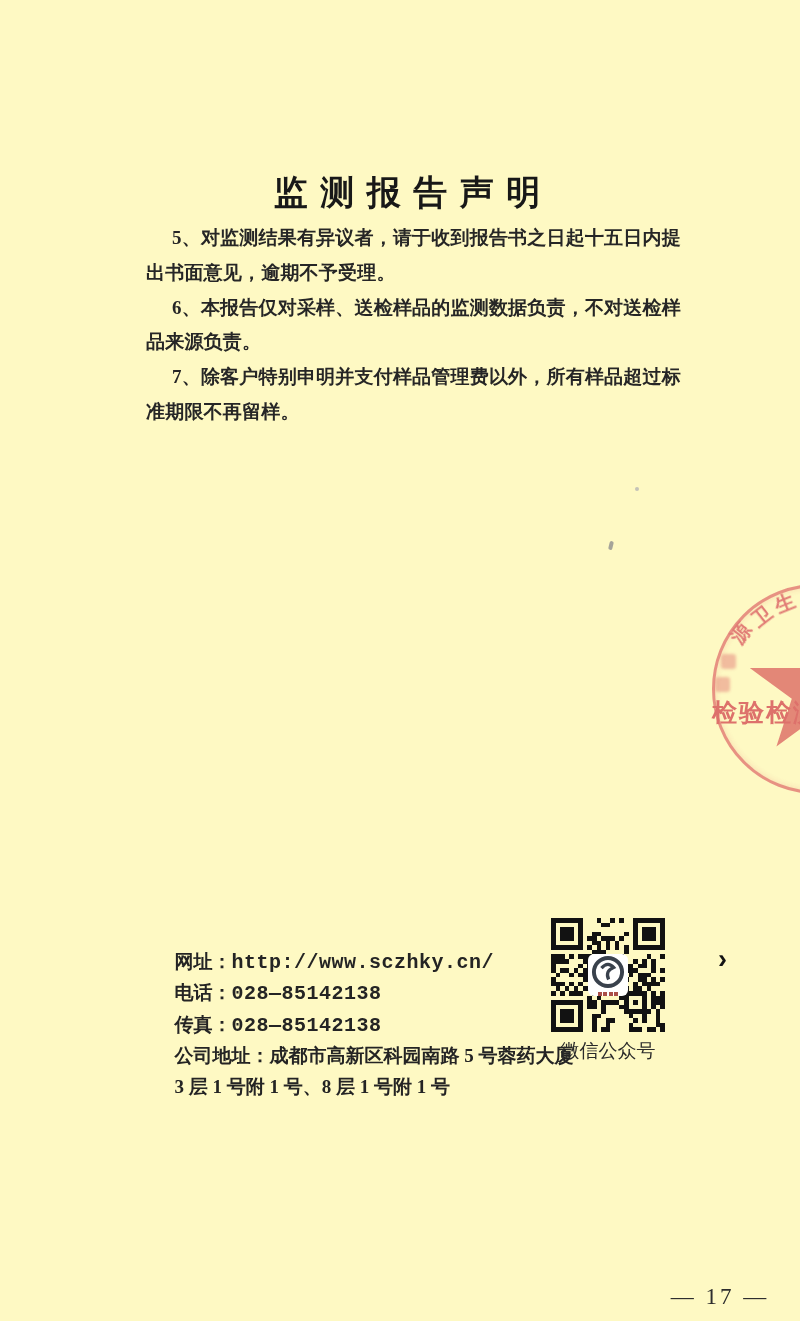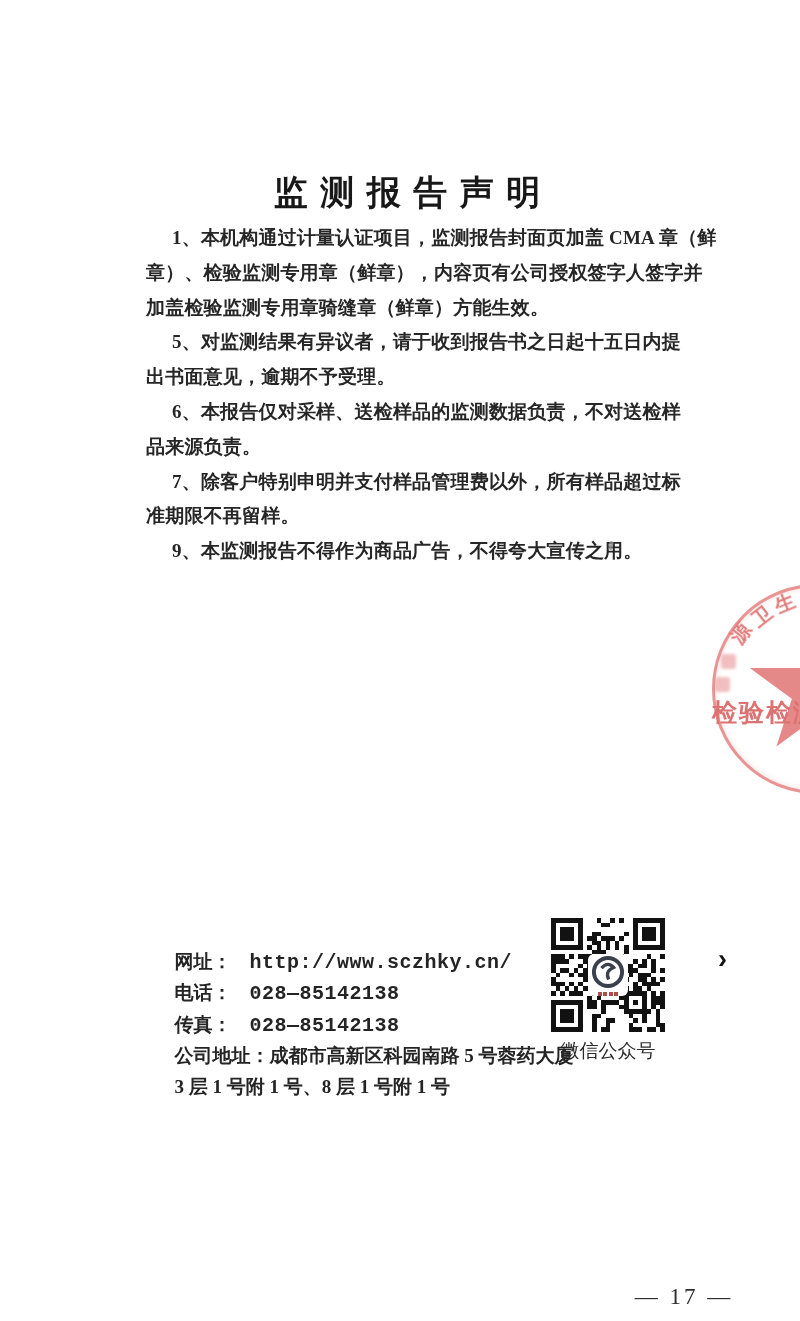--- a/index.html
+++ b/index.html
@@ -1,20 +1,20 @@
 <!DOCTYPE html>
 <html><head>
 <meta charset="utf-8">
 <style>
   html,body{margin:0;padding:0;background:#e8e8e8;}
   .page{
     position:relative;
     width:800px;height:1321px;
     margin:0 auto;
-    background:#ffffff;
+    background:#fef9c3;
     overflow:hidden;
     font-family:"Liberation Serif","DejaVu Serif",serif;
     color:#232323;
   }
   
   .title{
     position:absolute;left:146px;top:170px;width:560px;
     padding-right:36px;box-sizing:border-box;
     margin:0;text-align:center;
     font-size:34px;font-weight:700;letter-spacing:2px;
@@ -24,21 +24,21 @@
   .body-block{position:absolute;left:146px;top:221px;width:560px;}
   .stmt{
     margin:0;font-size:19px;font-weight:600;line-height:34.8px;
     white-space:pre;text-indent:26px;color:#262626;
     letter-spacing:0.2px;
   }
   
   .contact{position:absolute;left:146px;top:915px;width:430px;}
   .c-line{height:31.2px;line-height:31.2px;font-size:19px;font-weight:600;white-space:pre;color:#242424;}
   .c-label{font-weight:600;}
-  .c-val-mono{font-family:"Liberation Mono","DejaVu Sans Mono",monospace;font-size:20px;font-weight:600;letter-spacing:0.5px;margin-left:18px;}
+  .c-val-mono{font-family:"Liberation Mono","DejaVu Sans Mono",monospace;font-size:20px;font-weight:600;letter-spacing:0.5px;}
   
   .qr-wrap{position:absolute;left:551px;top:918px;width:114px;height:114px;}
   .qr-wrap svg{display:block;width:114px;height:114px;}
   .qr-logo{
     position:absolute;left:37px;top:36px;width:40px;height:42px;
     background:#fff;border-radius:6px;
     display:flex;flex-direction:column;align-items:center;justify-content:center;gap:2px;
   }
   .logo-marks{display:flex;gap:1.5px;}
   .logo-marks i{display:block;width:4px;height:4px;background:#a13c34;opacity:.9;}
@@ -70,43 +70,39 @@
   }
   .stamp-blob{position:absolute;width:15px;height:15px;background:rgba(224,110,110,.5);border-radius:3px;filter:blur(1.6px);}
   .blob1{left:9px;top:70px;}
   .blob2{left:3px;top:93px;}
   
   .ink-mark{position:absolute;left:718px;top:944px;font-size:27px;font-weight:700;color:#141414;font-family:"Liberation Sans",sans-serif;}
   .speck1{position:absolute;left:609px;top:541px;width:4px;height:9px;background:#8f8f8f;border-radius:2px;transform:rotate(14deg);opacity:.8;}
   .speck2{position:absolute;left:635px;top:487px;width:4px;height:4px;background:#b5b5b5;border-radius:50%;opacity:.8;}
   
   .page-number{
-    position:absolute;left:624px;top:1284px;width:120px;
+    position:absolute;left:660px;top:1284px;width:120px;
     font-size:23px;color:#2e2e2e;text-align:center;
     letter-spacing:3px;white-space:pre;
   }
 </style>
 </head>
 <body>
 
 <div class="page">
 
   <h1 class="title">监 测 报 告 声 明</h1>
 
   <div class="body-block">
-    <p class="stmt">1、本机构通过计量认证项目，监测报告封面页加盖 CMA 章（鲜
-章）、检验监测专用章（鲜章），内容页有公司授权签字人签字并
-加盖检验监测专用章骑缝章（鲜章）方能生效。</p>
     <p class="stmt">5、对监测结果有异议者，请于收到报告书之日起十五日内提
 出书面意见，逾期不予受理。</p>
     <p class="stmt">6、本报告仅对采样、送检样品的监测数据负责，不对送检样
 品来源负责。</p>
     <p class="stmt">7、除客户特别申明并支付样品管理费以外，所有样品超过标
 准期限不再留样。</p>
-    <p class="stmt">9、本监测报告不得作为商品广告，不得夸大宣传之用。</p>
   </div>
 
   <div class="contact">
     <div class="c-line">
       <span class="c-label">网址：</span><span class="c-val-mono">http://www.sczhky.cn/</span>
     </div>
     <div class="c-line">
       <span class="c-label">电话：</span><span class="c-val-mono">028—85142138</span>
     </div>
     <div class="c-line">

